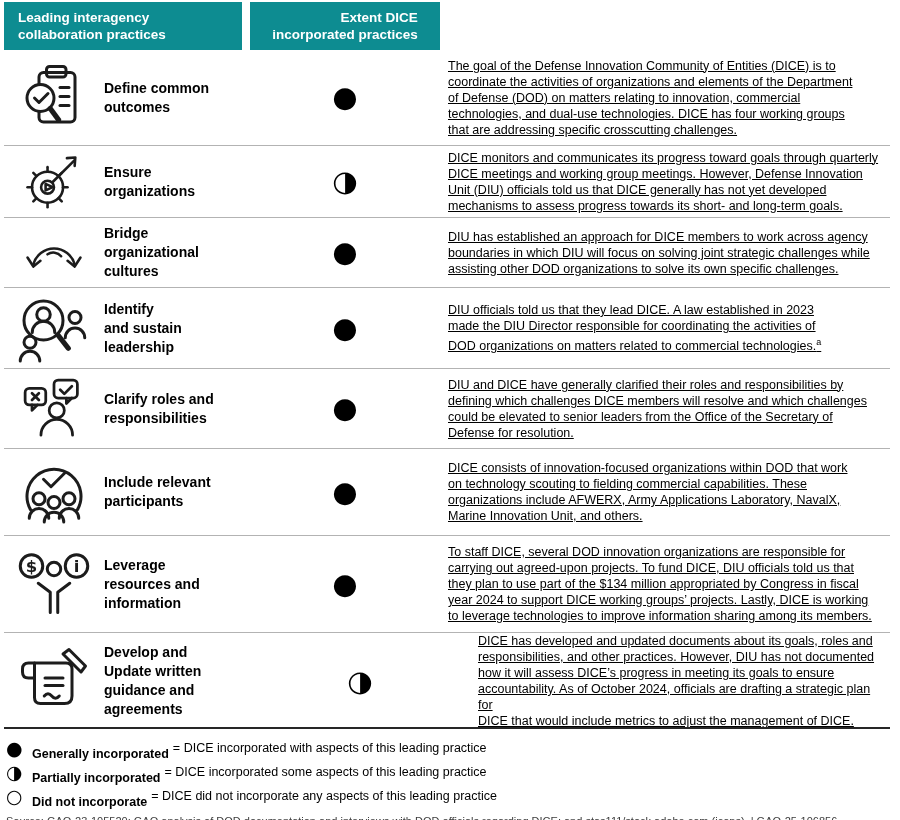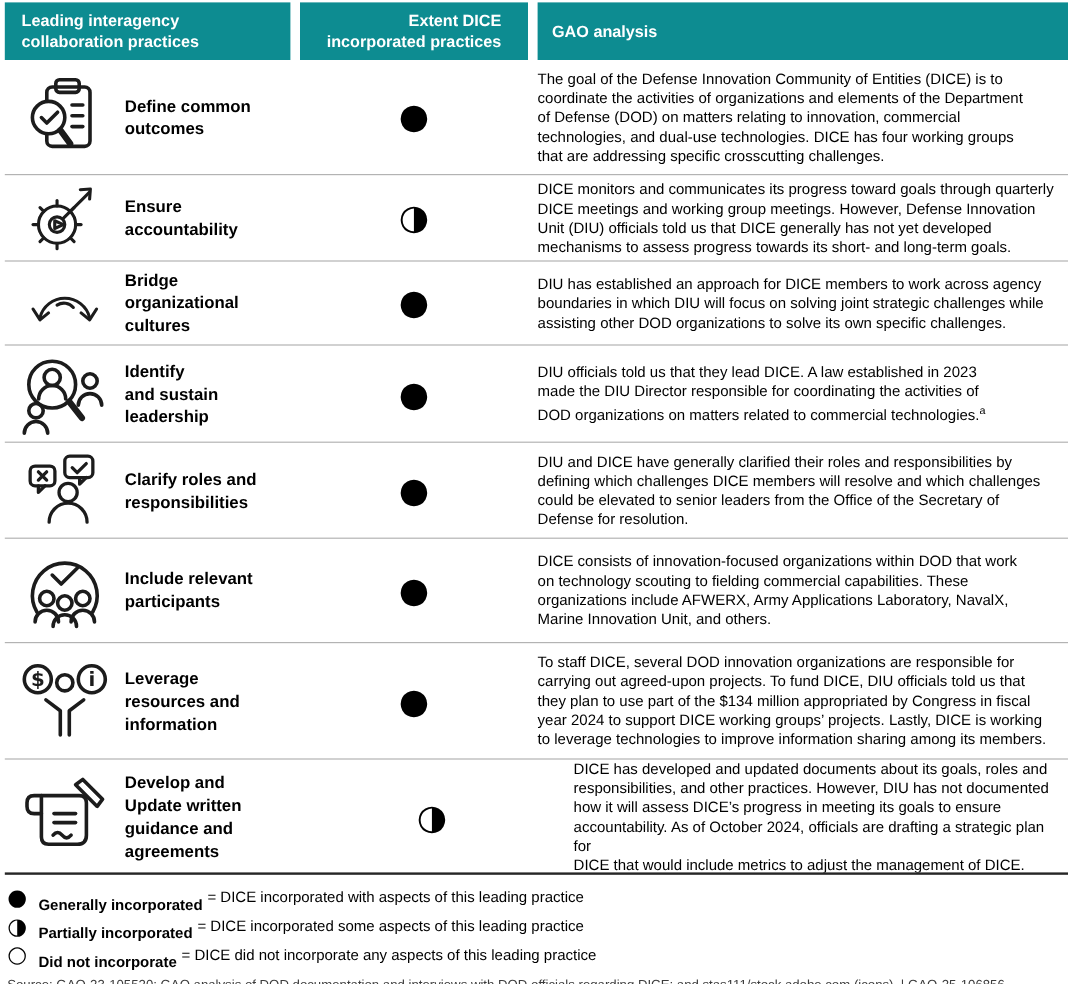--- a/index.html
+++ b/index.html
@@ -37,42 +37,41 @@
   .icon svg { stroke:#1c1c1c; stroke-width:2; fill:none; stroke-linecap:round; stroke-linejoin:round; width:72px; height:72px; }
   .r2 .icon svg, .r3 .icon svg { width:62px; height:62px; }
   .r5 .icon svg { width:66px; height:66px; }
   .icon text { fill:#1c1c1c; stroke:none; font:700 11px "DejaVu Sans", sans-serif; text-anchor:middle; }
   .practice { font-size:14px; line-height:19px; font-weight:bold; white-space:pre-line; }
 
   .cell-extent { display:flex; align-items:center; justify-content:center; height:100%; }
   .symbol { font-family:"DejaVu Sans", sans-serif; font-size:29px; line-height:1; color:#000; }
 
   .cell-analysis { display:flex; align-items:center; height:100%; padding-right:2px; }
-  .analysis { font-size:12.5px; line-height:16px; }
+  .analysis { font-size:12.5px; line-height:16px;text-decoration:underline; }
   .analysis span { white-space:pre-line; }
   sup { font-size:9px; }
 
   
   .legend { border-top:2px solid #262626; margin-top:0; padding:7px 0 0 2px; }
   .legend-row { display:flex; align-items:center; height:24px; font-size:12.5px; }
   .legend-symbol { font-family:"DejaVu Sans", sans-serif; font-size:19px; line-height:1; width:26px; }
   .legend-term { font-weight:bold; margin-right:4px;margin-top:12px; }
   .source { font-size:11px; color:#3c3c3c; margin-top:7px; padding-left:2px; }
 </style>
 </head>
 <body>
 
 <div class="fig">
 
   <div class="grid thead">
     <div class="th c1">Leading interagency
 collaboration practices</div>
     <div class="th c2">Extent DICE
 incorporated practices</div>
-    <div class="th c3">GAO analysis</div>
   </div>
 
   <div class="grid row r1">
     <div class="cell-practice">
       <span class="icon">
         <svg viewBox="0 0 48 48">
             <rect x="14" y="7" width="24" height="33" rx="3"></rect>
             <rect x="19" y="3" width="13" height="7" rx="2"></rect>
             <line x1="28" y1="17" x2="34" y2="17"></line>
             <line x1="28" y1="23" x2="34" y2="23"></line>
@@ -110,21 +109,21 @@
             <line x1="10.5" y1="19.5" x2="8" y2="17"></line>
             <line x1="19" y1="16" x2="19" y2="12.5"></line>
             <line x1="27.5" y1="19.5" x2="30" y2="17"></line>
             <circle cx="19" cy="28" r="5"></circle>
             <path d="M17.5 25.5l5.5 2.5-5.5 2.5z"></path>
             <line x1="23" y1="24" x2="40" y2="7"></line>
             <path d="M34 5.5l6.5-.5-.5 6.5"></path>
           </svg>
       </span>
       <span class="practice">Ensure
-accountability</span>
+organizations</span>
     </div>
     <div class="cell-extent">
         <span class="symbol">◑</span>
       </div>
     <div class="cell-analysis">
         <p class="analysis"><span>DICE monitors and communicates its progress toward goals through quarterly
 DICE meetings and working group meetings. However, Defense Innovation
 Unit (DIU) officials told us that DICE generally has not yet developed
 mechanisms to assess progress towards its short- and long-term goals.</span></p>
       </div>

